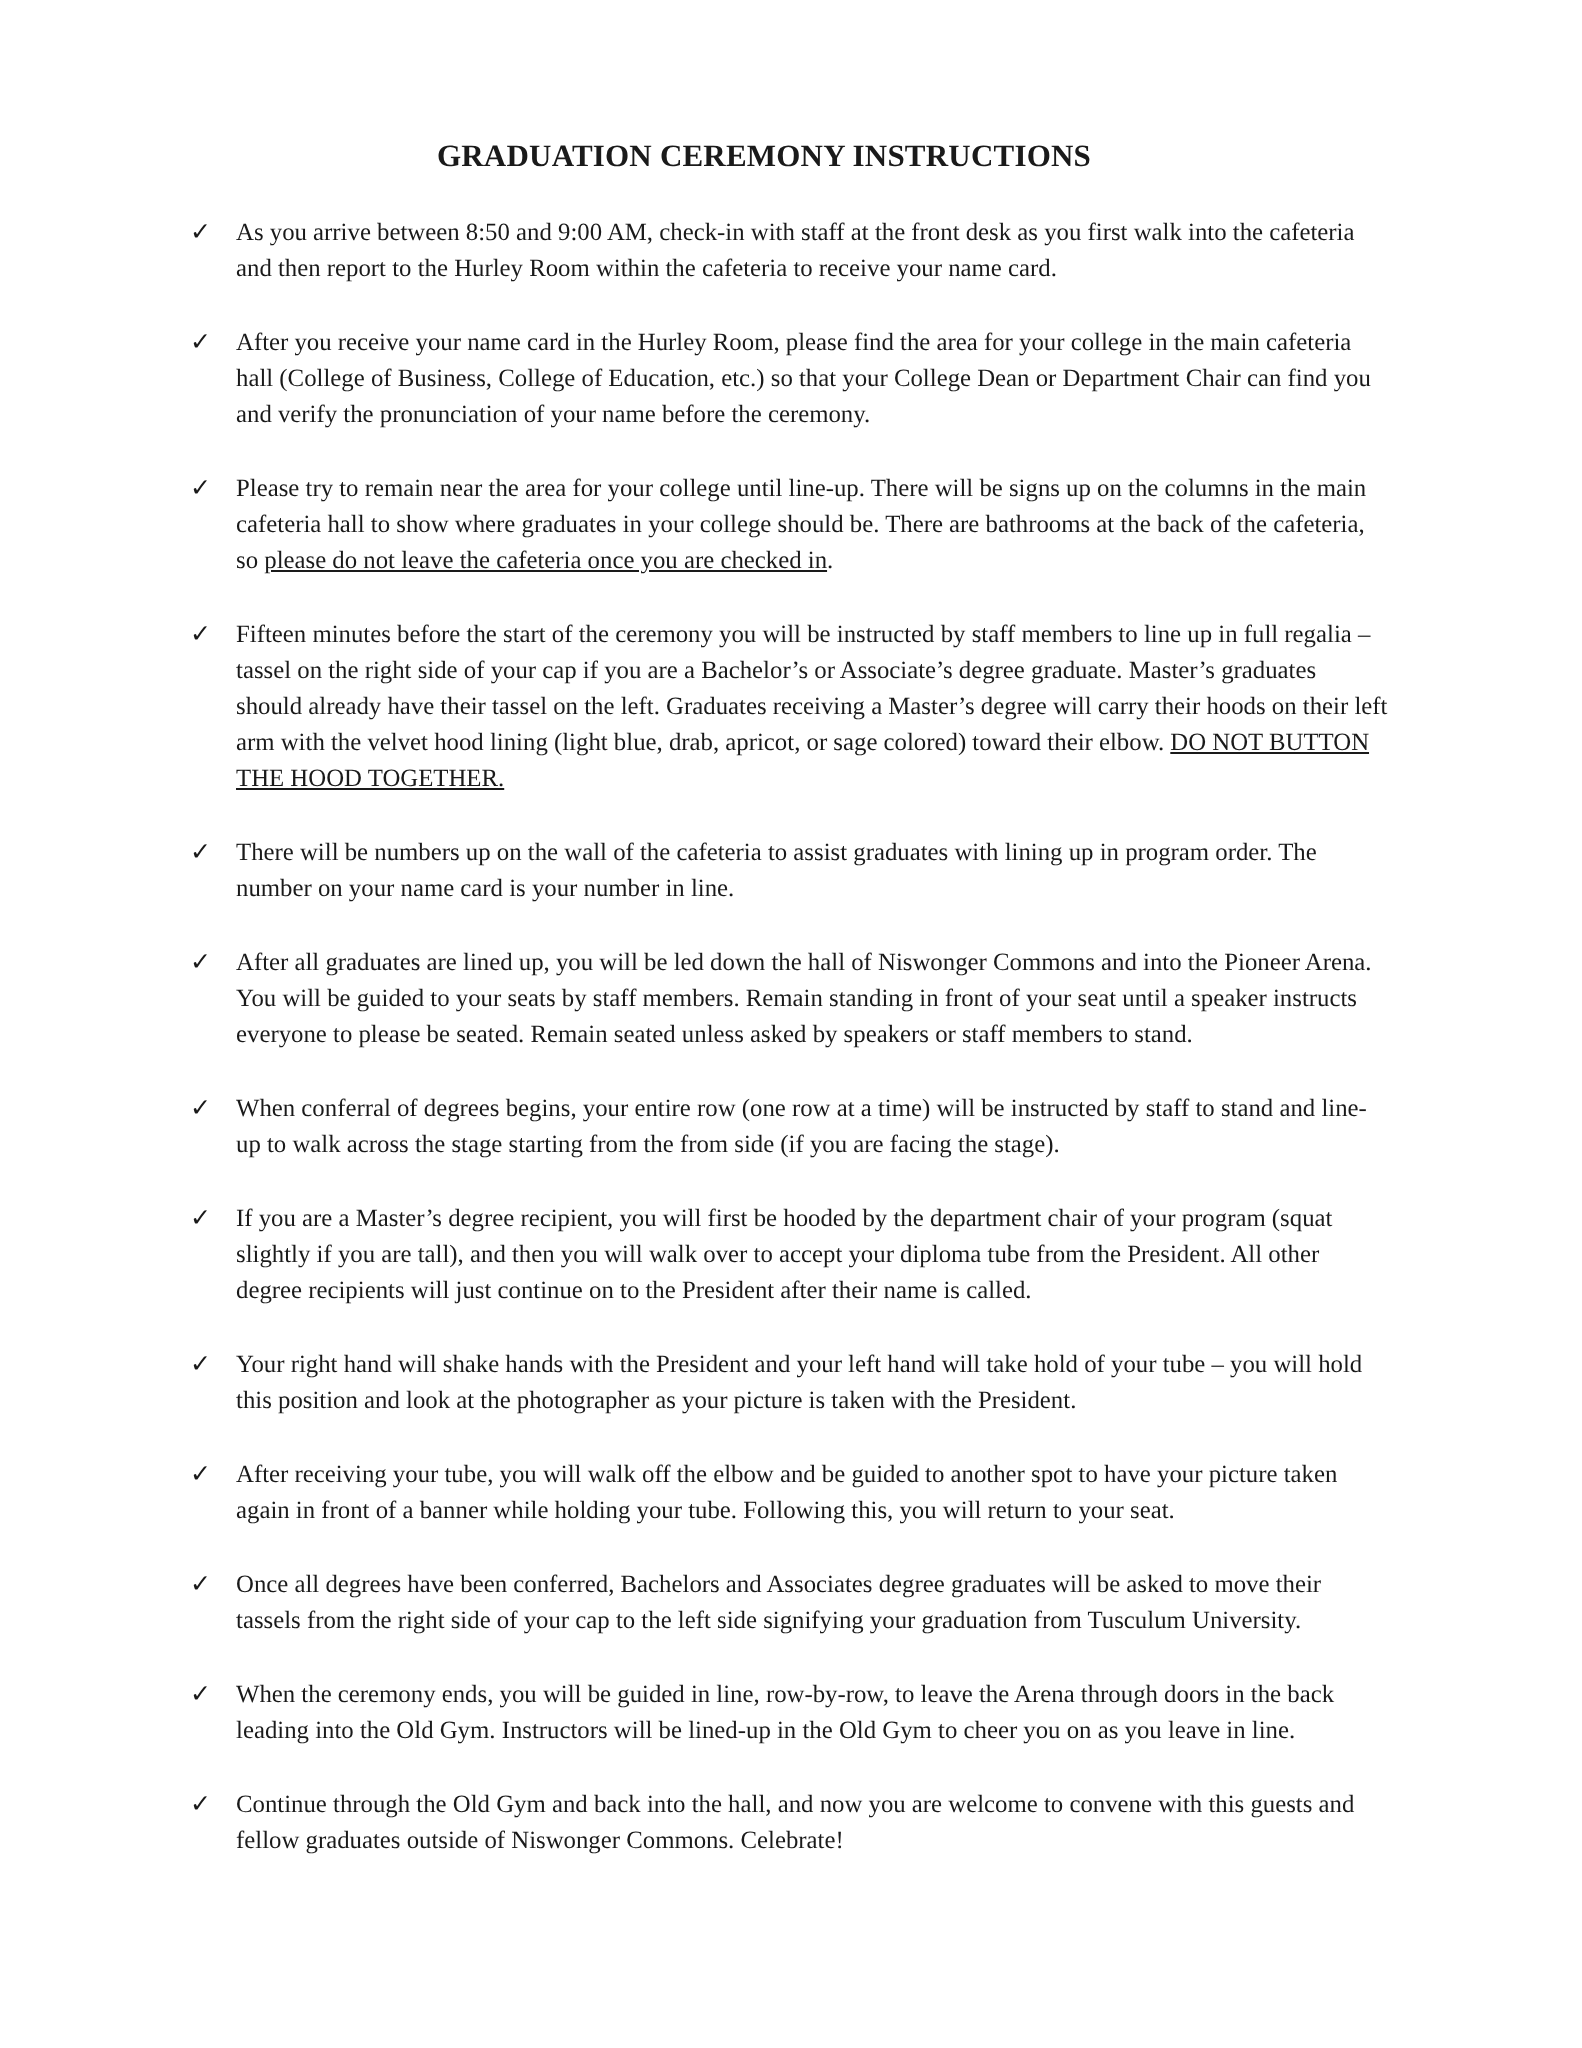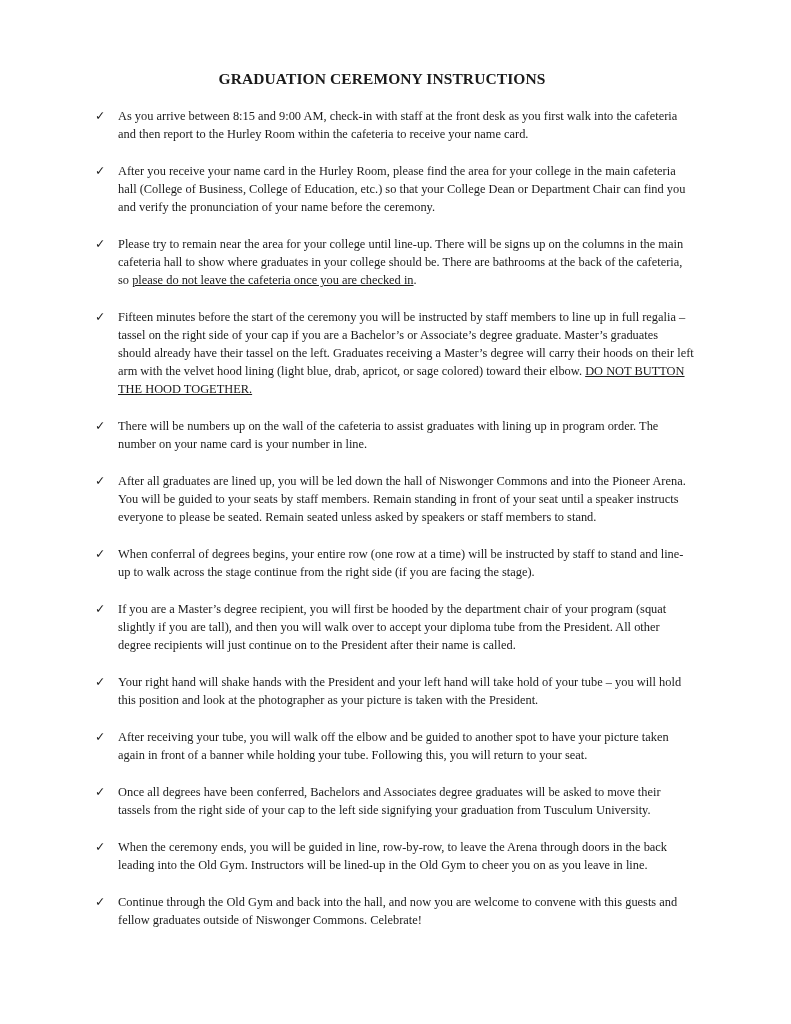--- a/index.html
+++ b/index.html
@@ -51,21 +51,21 @@
   }
 </style>
 </head>
 <body>
 
 <div class="page">
   <h1 class="title">GRADUATION CEREMONY INSTRUCTIONS</h1>
   <ul class="instructions">
   <li>
     <span class="check">✓</span>
-    <span class="text"><span>As you arrive between 8:15 and 9:00 AM, check-in with staff at the front desk as you first walk into the cafeteria and then report to the Hurley Room within the cafeteria to receive your name card.</span></span>
+    <span class="text"><span>As you arrive between 8:50 and 9:00 AM, check-in with staff at the front desk as you first walk into the cafeteria and then report to the Hurley Room within the cafeteria to receive your name card.</span></span>
   </li>
 
   <li>
     <span class="check">✓</span>
     <span class="text"><span>After you receive your name card in the Hurley Room, please find the area for your college in the main cafeteria hall (College of Business, College of Education, etc.) so that your College Dean or Department Chair can find you and verify the pronunciation of your name before the ceremony.</span></span>
   </li>
 
   <li>
     <span class="check">✓</span>
     <span class="text"><span>Please try to remain near the area for your college until line-up. There will be signs up on the columns in the main cafeteria hall to show where graduates in your college should be. There are bathrooms at the back of the cafeteria, so </span><span class="underline">please do not leave the cafeteria once you are checked in</span><span>.</span></span>
@@ -81,21 +81,21 @@
     <span class="text"><span>There will be numbers up on the wall of the cafeteria to assist graduates with lining up in program order. The number on your name card is your number in line.</span></span>
   </li>
 
   <li>
     <span class="check">✓</span>
     <span class="text"><span>After all graduates are lined up, you will be led down the hall of Niswonger Commons and into the Pioneer Arena. You will be guided to your seats by staff members. Remain standing in front of your seat until a speaker instructs everyone to please be seated. Remain seated unless asked by speakers or staff members to stand.</span></span>
   </li>
 
   <li>
     <span class="check">✓</span>
-    <span class="text"><span>When conferral of degrees begins, your entire row (one row at a time) will be instructed by staff to stand and line-up to walk across the stage continue from the right side (if you are facing the stage).</span></span>
+    <span class="text"><span>When conferral of degrees begins, your entire row (one row at a time) will be instructed by staff to stand and line-up to walk across the stage starting from the from side (if you are facing the stage).</span></span>
   </li>
 
   <li>
     <span class="check">✓</span>
     <span class="text"><span>If you are a Master’s degree recipient, you will first be hooded by the department chair of your program (squat slightly if you are tall), and then you will walk over to accept your diploma tube from the President. All other degree recipients will just continue on to the President after their name is called.</span></span>
   </li>
 
   <li>
     <span class="check">✓</span>
     <span class="text"><span>Your right hand will shake hands with the President and your left hand will take hold of your tube – you will hold this position and look at the photographer as your picture is taken with the President.</span></span>

